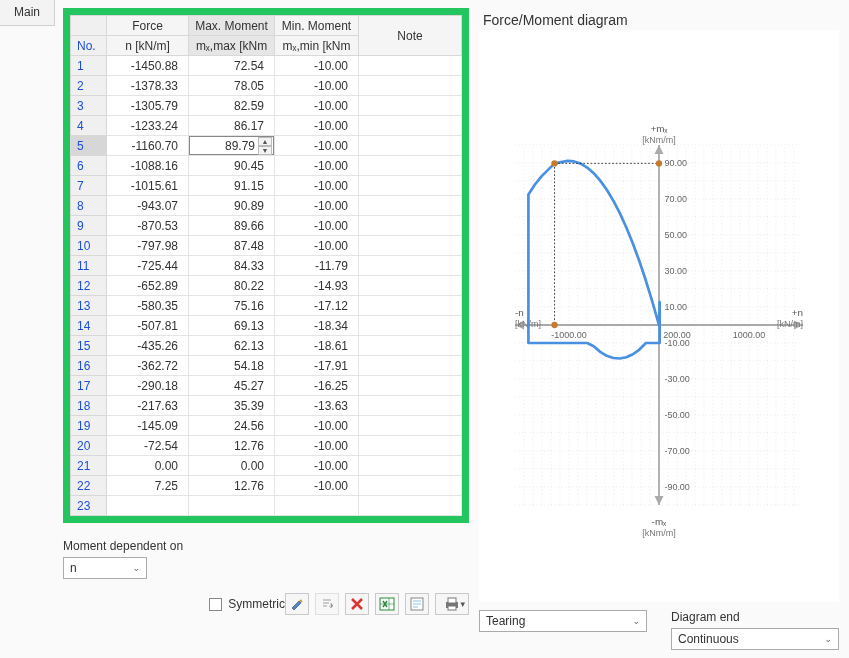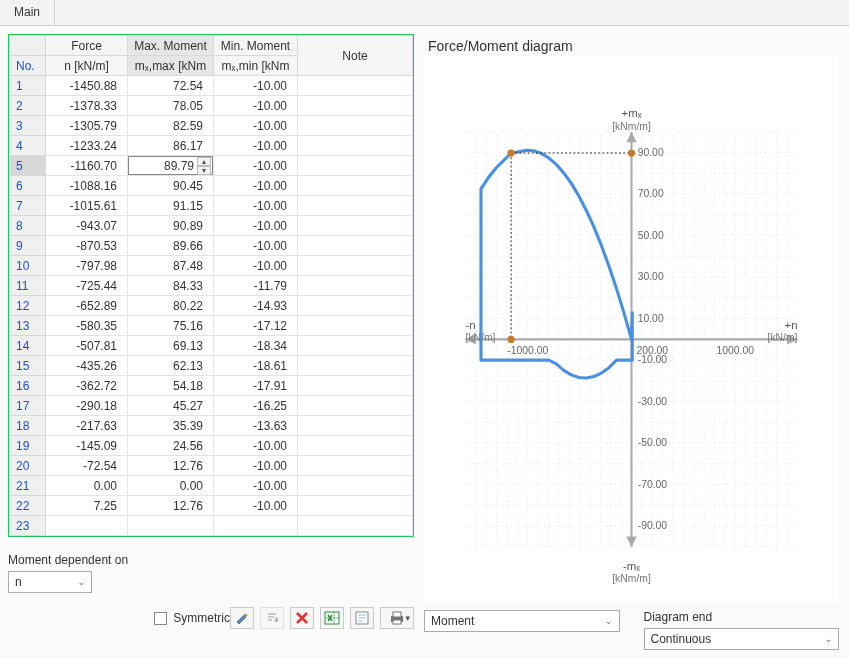--- a/index.html
+++ b/index.html
@@ -1,29 +1,29 @@
 <!DOCTYPE html>
 <html><head>
 <meta charset="utf-8">
 <style>
   * { box-sizing: border-box; font-family: "Segoe UI", Tahoma, sans-serif; font-size: 12px; }
   html, body { margin: 0; padding: 0; width: 849px; height: 658px; background: #f0f0f0; color: #333; }
-  .app { width: 849px; height: 658px; background: #fafafa; display: flex; flex-direction: column; }
+  .app { width: 849px; height: 658px; background: #fafafa; display: flex; }
 
   
   .tab-strip { height: 26px; display: flex; border-bottom: 1px solid #d0d0d0; background: #f3f3f3; }
   .tab { padding: 5px 14px; border-right: 1px solid #d0d0d0; cursor: default; }
   .tab.active { background: #fff; border-bottom: 1px solid #fff; margin-bottom: -1px; }
 
   .content { flex: 1; display: flex; }
   .left-pane { width: 420px; padding: 8px 6px 8px 8px; display: flex; flex-direction: column; }
   .right-pane { flex: 1; padding: 8px 10px 8px 4px; display: flex; flex-direction: column; }
 
   
-  .grid-wrap { border: 1px solid #22c55e; background: #fff; }
+  .grid-wrap { border: 7px solid #22c55e; background: #fff; }
   table.grid { border-collapse: collapse; width: 100%; table-layout: fixed; }
   table.grid th, table.grid td { border: 1px solid #e4e4e4; padding: 2px 6px; height: 20px; white-space: nowrap; overflow: hidden; }
   table.grid th { background: #f5f5f5; font-weight: normal; text-align: center; border-color:#d8d8d8; }
   table.grid .rownum { background: #f0f0f0; text-align: left; color:#1d4ed8; border-color:#d8d8d8; }
   table.grid td.v { text-align: right; padding-right: 10px; }
   table.grid tr.editing td.editcell { padding:0; position:relative; background:#f8fafc; }
   .editcell .editval { position:absolute; inset:0; display:flex; align-items:center; justify-content:flex-end; padding-right:18px; border:1px solid #888; background:#fff; }
   .editcell .spin { position:absolute; right:2px; top:1px; bottom:1px; width:14px; display:flex; flex-direction:column; }
   .editcell .spin span { flex:1; display:flex; align-items:center; justify-content:center; font-size:7px; color:#555; border:1px solid #bbb; background:#f3f3f3; }
   .sel-head { background:#e6e6e6 !important; }
@@ -417,21 +417,21 @@
             <line x1="83.92999999999999" y1="80.41999999999999" x2="83.92999999999999" y2="260" stroke="#333" stroke-dasharray="2 2"></line>
             <line x1="83.92999999999999" y1="80.41999999999999" x2="200" y2="80.41999999999999" stroke="#333" stroke-dasharray="2 2"></line>
             <circle cx="83.92999999999999" cy="80.41999999999999" r="3.5" fill="#c77a2b"></circle>
             <circle cx="200" cy="80.41999999999999" r="3.5" fill="#c77a2b"></circle>
             <circle cx="83.92999999999999" cy="260" r="3.5" fill="#c77a2b"></circle>
           </svg>
     </div>
     <div class="diag-row">
       <div class="diag-col">
         <div class="dd">
-          <span>Moment</span>
+          <span>Tearing</span>
           <span class="chev">⌄</span>
         </div>
       </div>
       <div class="diag-col">
         <div class="lbl">Diagram end</div>
         <div class="dd">
           <span>Continuous</span>
           <span class="chev">⌄</span>
         </div>
       </div>

